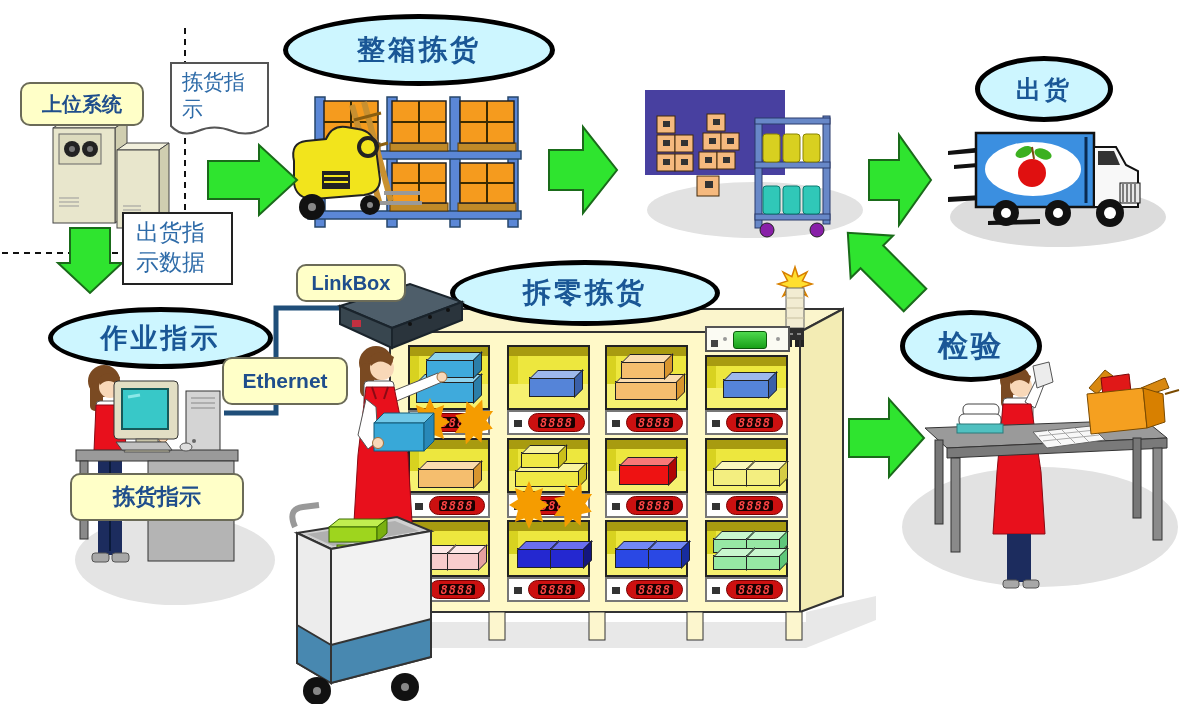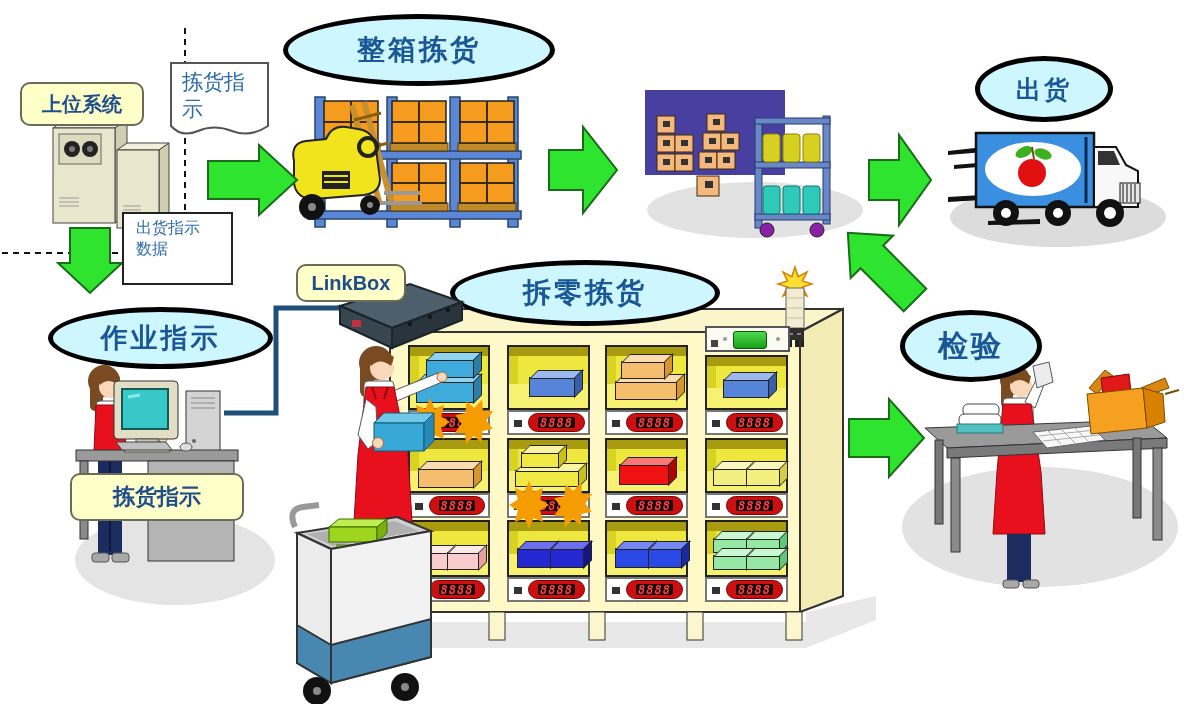--- a/index.html
+++ b/index.html
@@ -12,21 +12,21 @@
          display:flex;align-items:center;justify-content:center;z-index:4;
          color:#1A5796;font-weight:bold;letter-spacing:3px;}
   
   .tag{position:absolute;background:#FFFFC8;border:2px solid #6b6b58;border-radius:10px;
        display:flex;align-items:center;justify-content:center;z-index:5;
        color:#1F4E8C;font-weight:bold;}
   
   .note{position:absolute;color:#2E6BA8;z-index:5;line-height:1.3;}
   .note .txt{position:absolute;left:12px;top:6px;}
   #ship-note{background:#fff;border:2px solid #222;width:111px;height:73px;
-             font-size:16px;padding:4px 23px 0 12px;box-sizing:border-box;}
+             font-size:23px;padding:4px 23px 0 12px;box-sizing:border-box;}
   
   .cell{position:absolute;background:#EDE73E;border:2px solid #222;box-sizing:border-box;z-index:2;}
   .cell .band{position:absolute;left:0;top:0;right:0;height:9px;background:#A89B10;}
   .cell .floor{position:absolute;left:0;bottom:0;right:0;height:40%;background:#F6F170;}
   .cell .lwall{position:absolute;left:0;top:9px;bottom:0;width:9px;background:#D8D220;}
   
   .bx{position:absolute;border:1px solid #222;background:var(--c);z-index:3;}
   .bx::before{content:"";position:absolute;left:-1px;top:-8px;width:100%;height:7px;
               border:1px solid #222;background:var(--t);transform:skewX(-45deg);transform-origin:0 100%;}
   .bx::after{content:"";position:absolute;right:-9px;top:0;width:7px;height:100%;
@@ -612,20 +612,23 @@
   <div class="stage" style="left:900px;top:310px;width:132px;height:62px;font-size:30px;">
     <span>检验</span>
     </div>
 
   <div class="tag" style="left:296px;top:264px;width:106px;height:34px;font-size:20px;z-index:7;">
     <span>LinkBox</span>
     </div>
   <div class="tag" style="left:20px;top:82px;width:120px;height:40px;font-size:20px;">
     <span>上位系统</span>
     </div>
+  <div class="tag" style="left:222px;top:357px;width:122px;height:44px;font-size:21px;">
+    <span>Ethernet</span>
+    </div>
   <div class="tag" style="left:70px;top:473px;width:170px;height:44px;font-size:22px;">
     <span>拣货指示</span>
     </div>
 
   <div class="note" style="left:170px;top:62px;width:120px;height:84px;font-size:21px;">
     <svg width="99" height="84" viewBox="0 0 99 84">
       <path d="M1,1 H98 V64 Q80,76 62,69 Q44,62 28,69 Q12,76 1,64 Z" fill="#fff" stroke="#555" stroke-width="2"></path>
     </svg>
     <div class="txt" style="width:72px;">拣货指示</div>
   </div>

